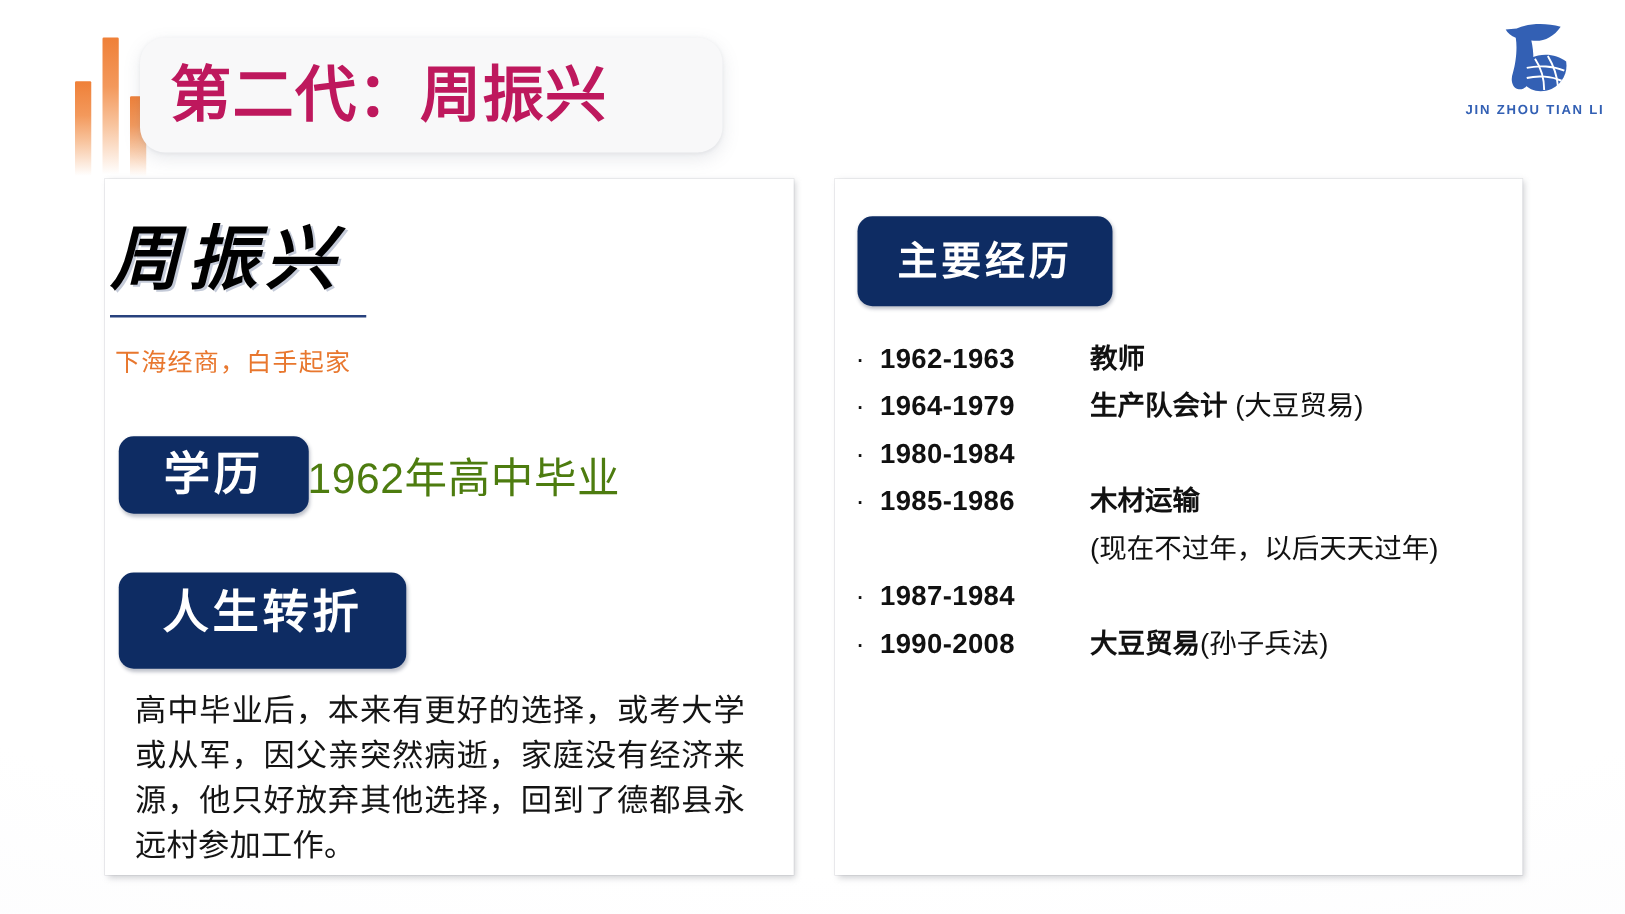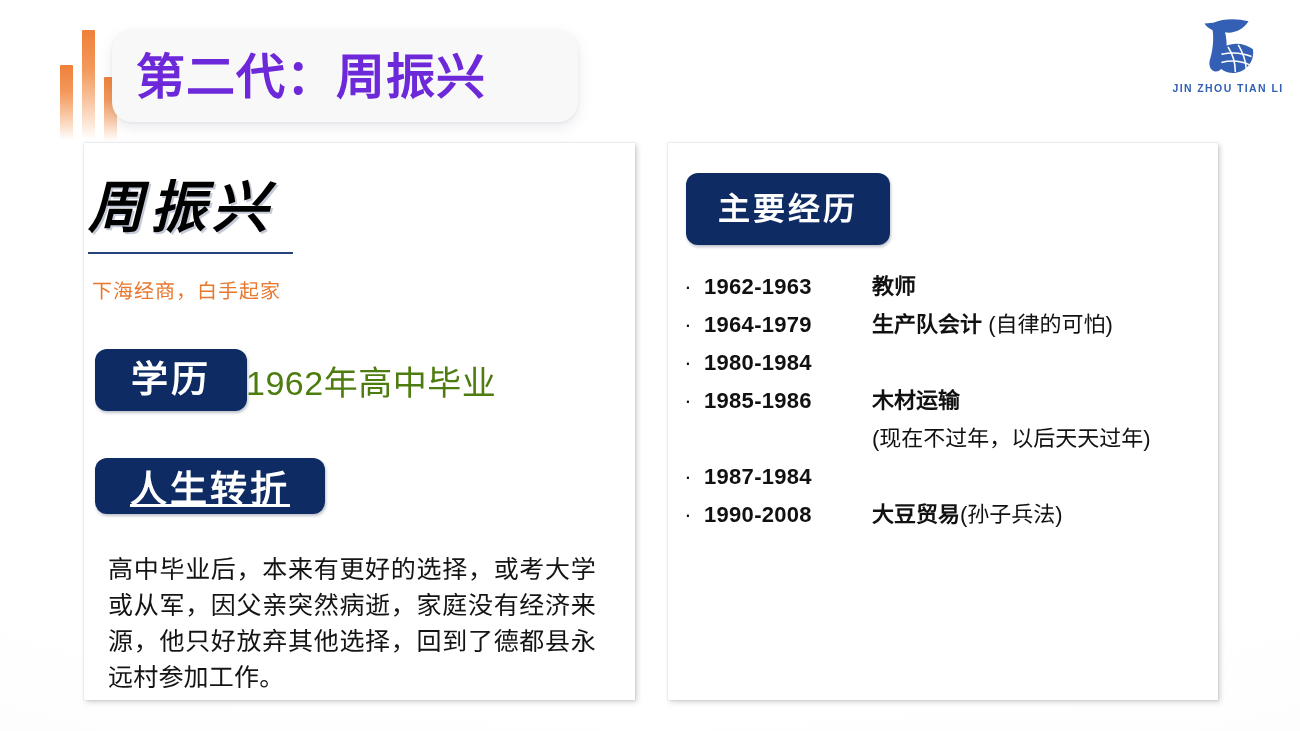--- a/index.html
+++ b/index.html
@@ -60,21 +60,21 @@
     background: #f8f8f9;
     border-radius: 20px;
     box-shadow: 0 5px 14px rgba(120,125,140,0.16), 0 1px 3px rgba(120,125,140,0.10);
   }
   .title-text {
     position: absolute;
     left: 136px;
     top: 46px;
     font-size: 49px;
     font-weight: 700;
-    color: #6d28d9;
+    color: #be185d;
     letter-spacing: 1px;
     line-height: 62px;
     white-space: nowrap;
   }
 
   
   .logo {
     position: absolute;
     right: 16px;
     top: 14px;
@@ -164,24 +164,23 @@
     left: 246px;
     top: 361px;
     font-size: 34px;
     color: #4d7c0f;
     line-height: 44px;
     letter-spacing: 0.5px;
     white-space: nowrap;
   }
   .badge-turning {
     left: 95px; top: 458px;
-    width: 230px; height: 56px;
+    width: 230px; height: 77px;
     font-size: 37px;
     line-height: 64px;
-    text-decoration: underline;
   }
   .story {
     position: absolute;
     left: 108px;
     top: 551px;
     width: 488px;
     font-size: 25px;
     color: #141414;
     line-height: 36px;
     letter-spacing: 0.2px;
@@ -285,21 +284,21 @@
 
 <div class="exp-list">
     <div class="exp-row">
       <span class="exp-dot">·</span>
       <span class="exp-years">1962-1963</span>
       <span class="exp-role"><b>教师</b></span>
     </div>
     <div class="exp-row">
       <span class="exp-dot">·</span>
       <span class="exp-years">1964-1979</span>
-      <span class="exp-role"><b>生产队会计</b><span class="note"> (自律的可怕)</span></span>
+      <span class="exp-role"><b>生产队会计</b><span class="note"> (大豆贸易)</span></span>
     </div>
     <div class="exp-row">
       <span class="exp-dot">·</span>
       <span class="exp-years">1980-1984</span>
     </div>
     <div class="exp-row">
       <span class="exp-dot">·</span>
       <span class="exp-years">1985-1986</span>
       <span class="exp-role"><b>木材运输</b></span>
     </div>

